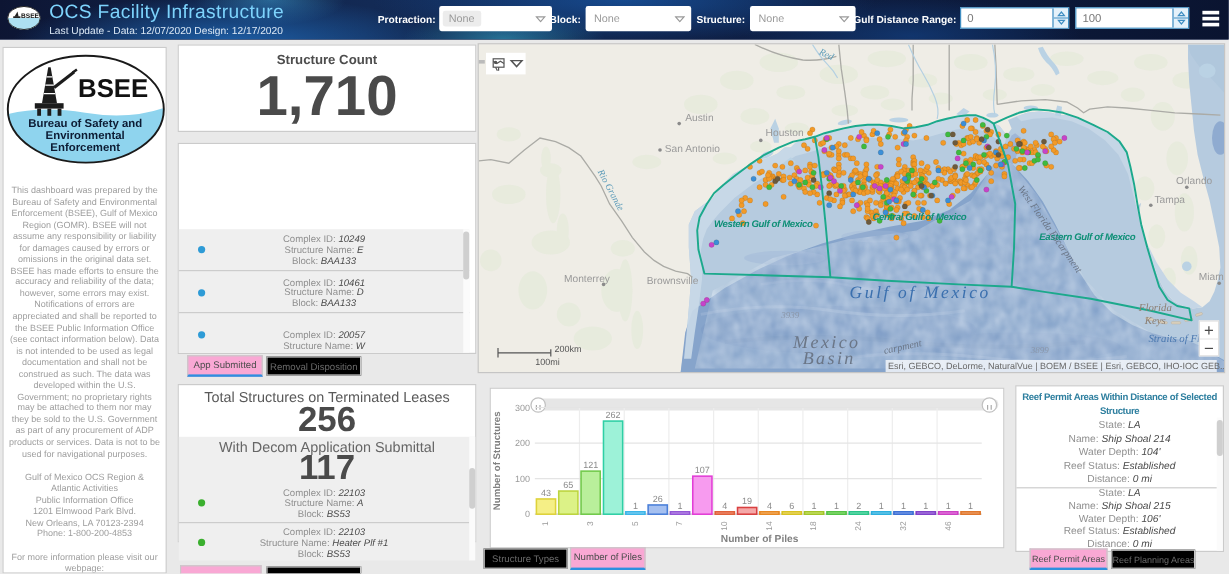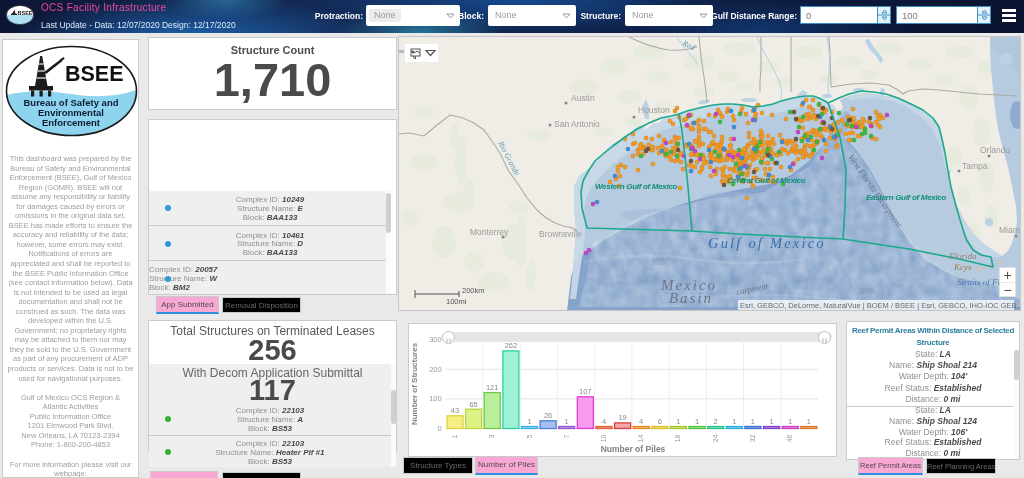--- a/index.html
+++ b/index.html
@@ -2,21 +2,21 @@
 <html><head><meta charset="utf-8">
 <style>
 *{margin:0;padding:0;box-sizing:border-box}
 html,body{width:1024px;height:478px;overflow:hidden}
 body{background:#e9e9e9;font-family:"Liberation Sans",sans-serif;position:relative}
 .abs{position:absolute}
 .card{position:absolute;background:#fff;border:1px solid #cbcbcb}
 .tab{position:absolute;font-size:8px;color:#6a6a6a;text-align:center;border:1px solid #c9c9c9;background:#000000;line-height:15px;white-space:nowrap;overflow:hidden}
 .tab.on{background:#f9a8d4;border-bottom:2px solid #2e8fdf;color:#4d4d4d}
 .lbl{color:#8f8f8f}
-.val{color:#4a4a4a;font-weight:bold;font-style:italic}
+.val{color:#4a4a4a;font-weight:normal;font-style:italic}
 .hlb{position:absolute;font-size:8.5px;font-weight:bold;color:#fff;text-align:right}
 .ddt{position:absolute;left:7px;top:5.5px;font-size:9px;color:#9a9a9a}
 </style></head>
 <body>
 
 <div class="abs" id="hdr" style="left:0;top:0;width:1024px;height:33px;background:#13214a;overflow:hidden">
   <div class="abs" style="left:0;top:0;width:1024px;height:33px;
     background:
     radial-gradient(ellipse 260px 60px at 190px 38px, rgba(32,110,190,.85), rgba(32,110,190,0) 70%),
     radial-gradient(ellipse 300px 50px at 520px 0px, rgba(25,90,170,.7), rgba(25,90,170,0) 70%),
@@ -26,21 +26,21 @@
     linear-gradient(100deg,#0d1533 0%, #132a55 30%, #0f2148 55%, #0a1430 100%)"></div>
 
   <svg class="abs" style="left:6px;top:5px" width="28" height="20" viewBox="0 0 28 20">
     <ellipse cx="14" cy="10" rx="13.6" ry="9.6" fill="#fff"></ellipse>
     <path d="M0.4 10 A13.6 9.6 0 0 0 27.6 10 L0.4 10 Z" fill="#aee0f2"></path>
     <ellipse cx="14" cy="10" rx="13.6" ry="9.6" fill="none" stroke="#222" stroke-width=".8"></ellipse>
     <path d="M6 9 l2.6 -4.5 l0.9 4.5 Z" fill="#222"></path>
     <rect x="5" y="8.6" width="6" height="1.4" fill="#222"></rect>
     <text x="11.5" y="10.2" font-size="5.5" font-weight="bold" fill="#111" font-family="Liberation Sans">BSEE</text>
   </svg>
-  <div class="abs" style="left:41px;top:2px;font-size:10px;color:#ec4899;letter-spacing:.3px">OCS Facility Infrastructure</div>
+  <div class="abs" style="left:41px;top:2px;font-size:16px;color:#7dd3fc;letter-spacing:.3px">OCS Facility Infrastructure</div>
   <div class="abs" style="left:41px;top:19.5px;font-size:8.5px;color:#dce9f6">Last Update - Data: 12/07/2020 Design: 12/17/2020</div>
   <div class="hlb" style="left:300px;top:11px;width:63px">Protraction:</div>
   <div class="abs" style="left:366px;top:4.5px;width:94px;height:21.5px;background:#fff;border-radius:2px">
      <div class="abs" style="left:3px;top:4px;padding:0 5px;height:13px;line-height:13px;background:#ececec;border-radius:2px;font-size:9px;color:#9a9a9a">None</div>
      <svg class="abs" style="right:5px;top:8px" width="9" height="6" viewBox="0 0 9 6">
         <path d="M1 1 L8 1 L4.5 5 Z" fill="none" stroke="#9a9a9a" stroke-width="1"></path>
       </svg>
   </div>
   <div class="hlb" style="left:434px;top:11px;width:50px">Block:</div>
   <div class="abs" style="left:488px;top:4.5px;width:88px;height:21.5px;background:#fff;border-radius:2px">
@@ -116,21 +116,21 @@
     <div class="abs" style="left:0;top:0;width:242px;height:34.6px;border-bottom:1px solid #ccc">
       <span class="abs" style="left:16px;top:14px;width:6px;height:6px;border-radius:50%;background:#2e9bd6"></span>
       <div style="text-align:center;font-size:8px;line-height:8.8px;padding-top:5px"><span class="lbl">Complex ID: </span><span class="val">10249</span><br><span class="lbl">Structure Name: </span><span class="val">E</span><br><span class="lbl">Block: </span><span class="val">BAA133</span></div>
     </div>
     <div class="abs" style="left:0;top:35.6px;width:242px;height:34.6px;border-bottom:1px solid #ccc">
       <span class="abs" style="left:16px;top:14px;width:6px;height:6px;border-radius:50%;background:#2e9bd6"></span>
       <div style="text-align:center;font-size:8px;line-height:8.8px;padding-top:5px"><span class="lbl">Complex ID: </span><span class="val">10461</span><br><span class="lbl">Structure Name: </span><span class="val">D</span><br><span class="lbl">Block: </span><span class="val">BAA133</span></div>
     </div>
     <div class="abs" style="left:0;top:71.2px;width:242px;height:31.8px;overflow:hidden">
       <span class="abs" style="left:16px;top:14px;width:6px;height:6px;border-radius:50%;background:#2e9bd6"></span>
-      <div style="text-align:left;font-size:8px;line-height:8.8px;padding-top:4px"><span class="lbl">Complex ID: </span><span class="val">20057</span><br><span class="lbl">Structure Name: </span><span class="val">W</span><br><span class="lbl">Block: </span><span class="val">BM2</span></div>
+      <div style="text-align:center;font-size:8px;line-height:8.8px;padding-top:14px"><span class="lbl">Complex ID: </span><span class="val">20057</span><br><span class="lbl">Structure Name: </span><span class="val">W</span><br><span class="lbl">Block: </span><span class="val">BM2</span></div>
     </div>
     <div class="abs" style="right:0;top:0;width:5px;height:103px;background:#fbfbfb">
         <div class="abs" style="left:0;top:2px;width:5px;height:40px;background:#cfcfcf;border-radius:3px"></div>
       </div>
   </div>
 </div>
 <div class="tab on" style="left:156px;top:296px;width:63px;height:18px">App Submitted</div>
 <div class="tab" style="left:222px;top:297px;width:79px;height:16px">Removal Disposition</div>
 
 <div class="card" style="left:148px;top:320px;width:249px;height:132px">
@@ -1079,21 +1079,21 @@
   <div class="abs" style="left:0;top:27px;width:172px;text-align:center;font-size:8.5px;line-height:11.2px">
     <span class="lbl">State: </span><span class="val">LA</span><br>
     <span class="lbl">Name: </span><span class="val">Ship Shoal 214</span><br>
     <span class="lbl">Water Depth: </span><span class="val">104'</span><br>
     <span class="lbl">Reef Status: </span><span class="val">Established</span><br>
     <span class="lbl">Distance: </span><span class="val">0 mi</span>
   </div>
   <div class="abs" style="left:0;top:84px;width:167px;border-top:1px solid #ccc"></div>
   <div class="abs" style="left:0;top:83px;width:172px;text-align:center;font-size:8.5px;line-height:10.8px">
     <span class="lbl">State: </span><span class="val">LA</span><br>
-    <span class="lbl">Name: </span><span class="val">Ship Shoal 124</span><br>
+    <span class="lbl">Name: </span><span class="val">Ship Shoal 215</span><br>
     <span class="lbl">Water Depth: </span><span class="val">106'</span><br>
     <span class="lbl">Reef Status: </span><span class="val">Established</span><br>
     <span class="lbl">Distance: </span><span class="val">0 mi</span>
   </div>
   <div class="abs" style="right:0;top:26px;width:5px;height:111px;background:#fbfbfb">
       <div class="abs" style="left:0;top:2px;width:5px;height:30px;background:#cfcfcf;border-radius:3px"></div>
     </div>
 </div>
 <div class="tab on" style="left:858px;top:457px;width:65px;height:18px;font-size:7.5px">Reef Permit Areas</div>
 <div class="tab" style="left:926px;top:458px;width:70px;height:16px;font-size:7.5px">Reef Planning Areas</div>

